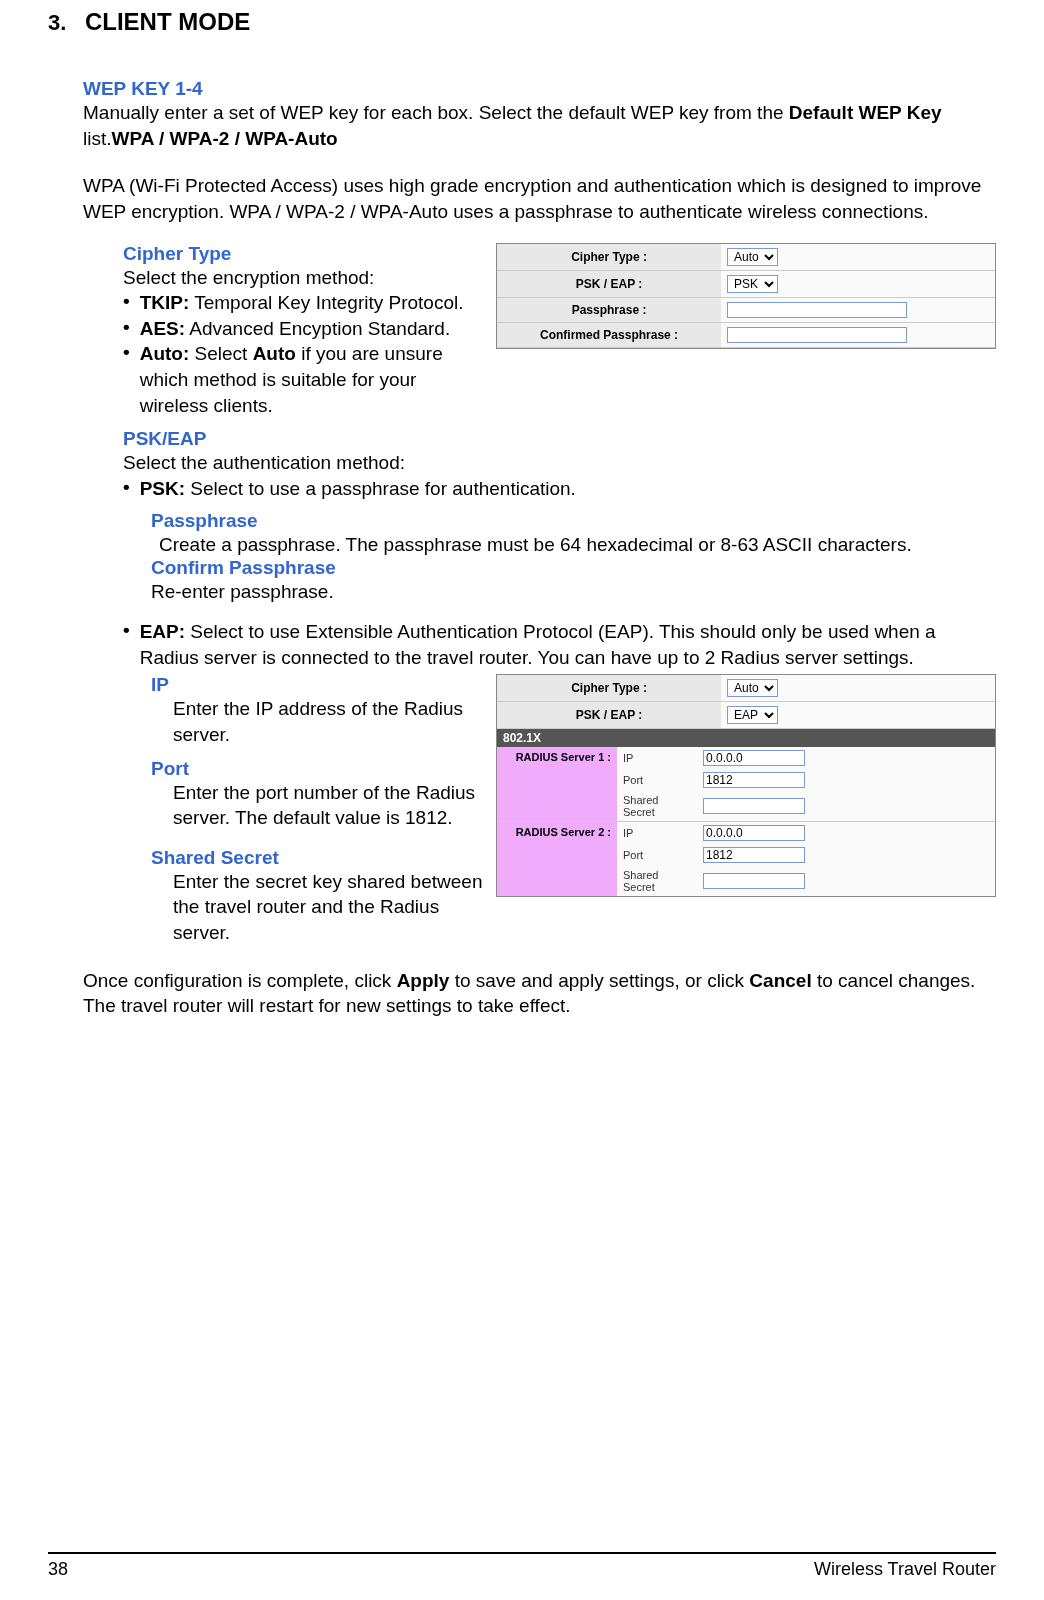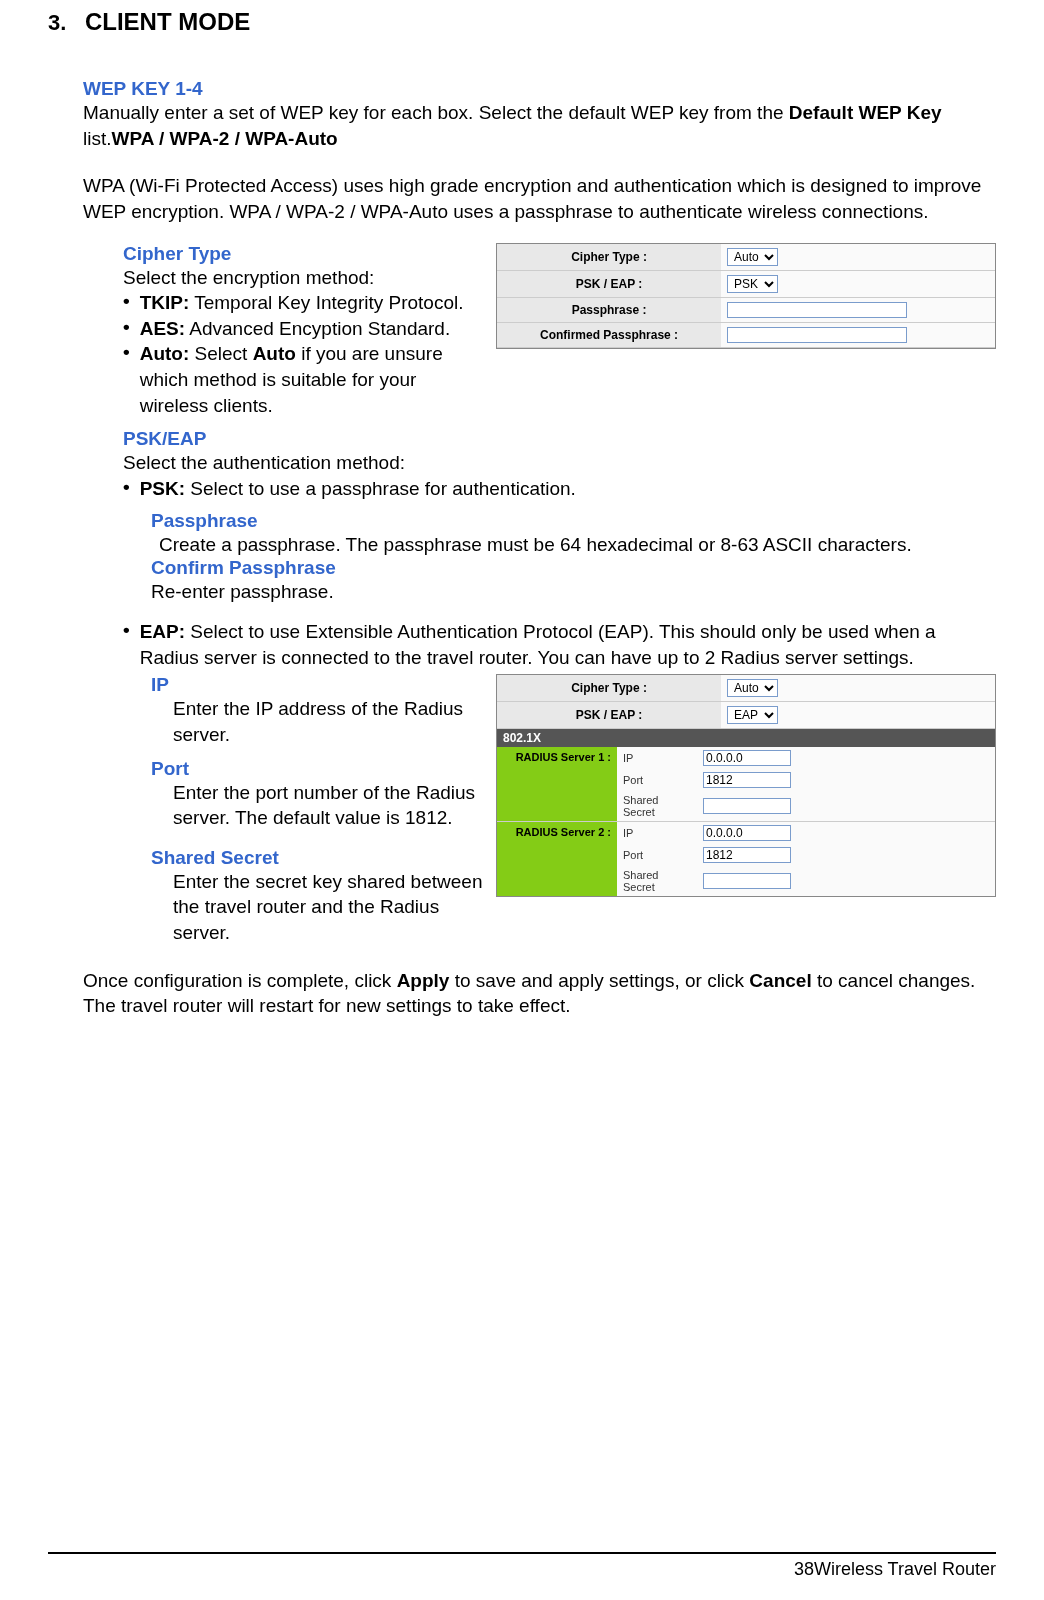--- a/index.html
+++ b/index.html
@@ -12,32 +12,32 @@
     .bullet { display: flex; align-items: flex-start; gap: 10px; }
     .bullet::before { content: "•"; font-weight: bold; margin-top: 0; flex-shrink: 0; }
     .bullet-body { flex: 1; }
     .figure { border: 1px solid #888; background: #f0f0f0; font-size: 12px; }
     .figure table { width: 100%; border-collapse: collapse; }
     .figure td { padding: 4px 6px; border-bottom: 1px solid #ccc; }
     .figure .label-cell { text-align: center; font-weight: bold; background: #e8e8e8; width: 45%; }
     .figure .val-cell { background: #fafafa; width: 55%; text-align: left; }
     .figure select, .figure input { font-size: 12px; border: 1px solid #7a9ccc; background: #fff; padding: 0 2px; }
     .figure input[type="text"] { width: 180px; height: 16px; }
-    .figure input.narrow { width: 88px; }
+    .figure input.narrow { width: 102px; }
     .figure select { height: 18px; }
     .section-dark { background: #555; color: #fff; font-weight: bold; padding: 2px 6px; font-size: 12px; }
     .radius-fields td { border: none; padding: 3px 6px; font-size: 11px; }
     .radius-fields .flab { width: 80px; color: #333; }
-    .footer { position: absolute; bottom: 20px; left: 48px; right: 48px; border-top: 2px solid #000; padding-top: 5px; font-size: 18px; display: flex; justify-content: flex-end; }
+    .footer { position: absolute; bottom: 20px; left: 48px; right: 48px; border-top: 2px solid #000; padding-top: 5px; font-size: 18px; display: flex; justify-content: space-between; }
     .figure1-wrap { float: right; width: 500px; margin: 0 0 6px 12px; }
     .figure2-wrap { float: right; width: 500px; margin: 0 0 6px 12px; }
     .clear { clear: both; }
     b { font-weight: bold; }
     .radius-row { display:flex; }
-    .radius-row .rl { width: 120px; text-align:right; font-weight:bold; background:#84cc16; font-size:11px; padding:4px 6px; }
+    .radius-row .rl { width: 120px; text-align:right; font-weight:bold; background:#f0abfc; font-size:11px; padding:4px 6px; }
     .radius-row .rf { flex:1; background:#fafafa; }
   </style>
 </head>
 <body>
 
 <div style="margin-top:8px; margin-left:0;">
   <span class="header-num">3.</span>
   <span style="display:inline-block; width:8px;"></span>
   <span class="header-title">CLIENT MODE</span>
 </div>

